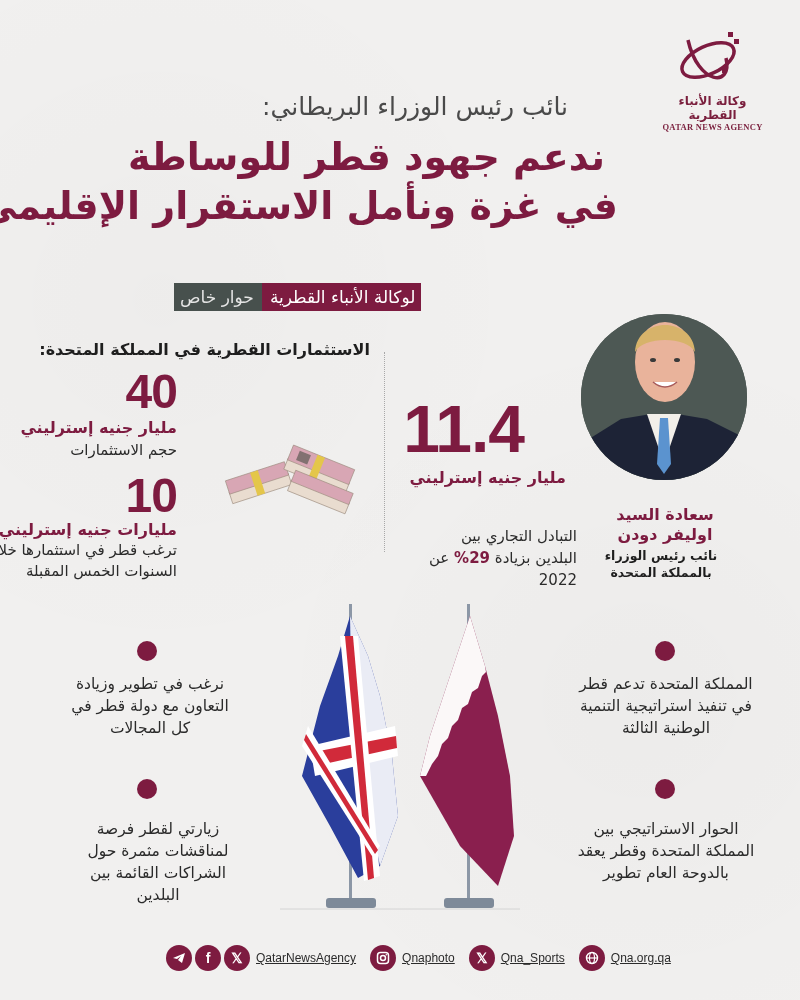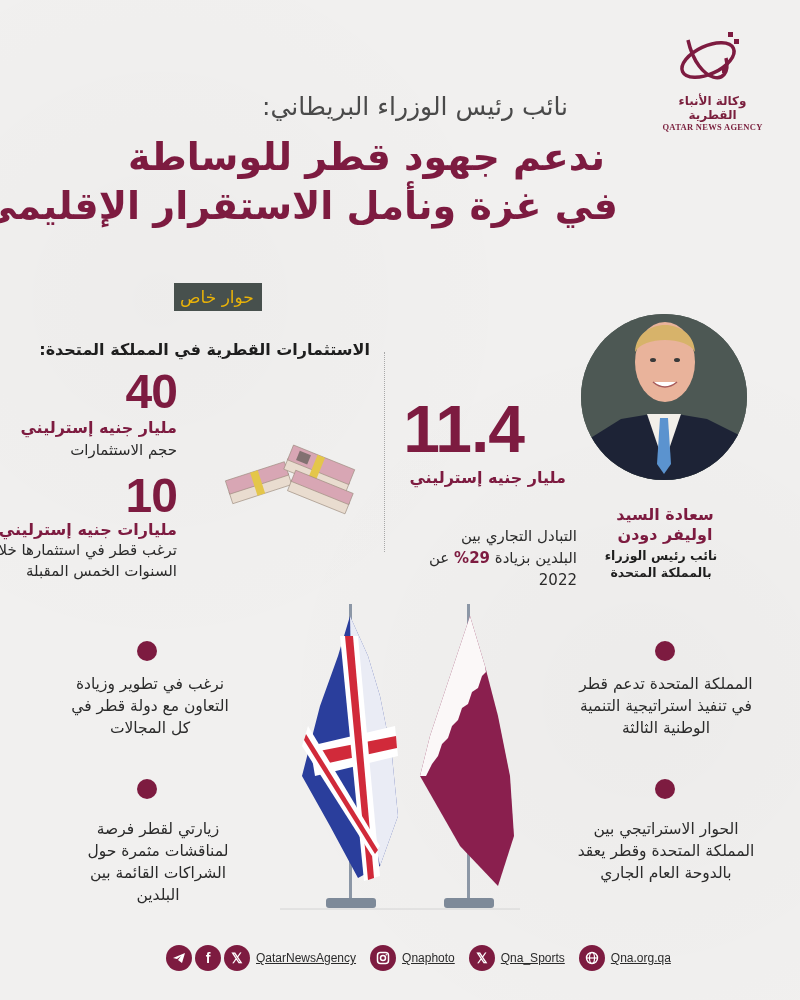--- a/index.html
+++ b/index.html
@@ -21,21 +21,21 @@
   #logo .ar { font-size: 12px; color: #7a1f3d; font-weight: bold; margin-top: 2px; direction: rtl; }
   #logo .en { font-size: 8.5px; color: #7a1f3d; font-weight: bold; letter-spacing: 0.3px; font-family: Liberation Serif, serif; }
 
   
   #kicker { right: 232px; top: 92px; font-size: 25px; color: #4a4a4a; direction: rtl; white-space: nowrap; }
   #title1 { right: 195px; top: 135px; font-size: 38px; font-weight: bold; color: #7d1b40; direction: rtl; white-space: nowrap; }
   #title2 { right: 182px; top: 184px; font-size: 38px; font-weight: bold; color: #7d1b40; direction: rtl; white-space: nowrap; }
 
   
   #tag { left: 174px; top: 283px; height: 28px; display: flex; flex-direction: row-reverse; font-size: 17px; direction: rtl; }
-  #tag .grey { background: #47504d; color: #eab308; padding: 2px 8px 0 6px; line-height: 25px; }
+  #tag .grey { background: #47504d; color: #e5e5e5; padding: 2px 8px 0 6px; line-height: 25px; }
   #tag .red { background: #7d1b40; color: #fff; padding: 2px 6px 0 8px; line-height: 25px; }
 
   
   #inv-head { right: 430px; top: 340px; font-size: 16px; font-weight: bold; color: #1e1e1e; direction: rtl; white-space: nowrap; }
 
   .bignum { font-family: "Liberation Sans", sans-serif; font-weight: bold; color: #7d1b40; letter-spacing: -1px; }
   .unit { font-size: 16px; font-weight: bold; color: #7d1b40; direction: rtl; white-space: nowrap; }
   .desc { font-size: 15px; color: #2b2b2b; direction: rtl; line-height: 21px; }
 
   #n40 { right: 623px; top: 368px; font-size: 48px; line-height: 48px; }
@@ -98,20 +98,21 @@
   <div class="ar">وكالة الأنباء القطرية</div>
   <div class="en">QATAR NEWS AGENCY</div>
 </div>
 
 <div id="kicker" class="abs">نائب رئيس الوزراء البريطاني:</div>
 <div id="title1" class="abs">ندعم جهود قطر للوساطة</div>
 <div id="title2" class="abs">في غزة ونأمل الاستقرار الإقليمي</div>
 
 <div id="tag" class="abs">
   <span class="grey">حوار خاص</span>
+  <span class="red">لوكالة الأنباء القطرية</span>
 </div>
 
 <div id="inv-head" class="abs">الاستثمارات القطرية في المملكة المتحدة:</div>
 
 <div id="n40" class="abs bignum">40</div>
 <div id="u40" class="abs unit">مليار جنيه إسترليني</div>
 <div id="d40" class="abs desc">حجم الاستثمارات</div>
 
 <div id="n10" class="abs bignum">10</div>
 <div id="u10" class="abs unit">مليارات جنيه إسترليني</div>
@@ -169,21 +170,21 @@
   <div>بالمملكة المتحدة</div>
 </div>
 
 <div id="dot1" class="abs dot"></div>
 <div id="b1" class="abs btext">نرغب في تطوير وزيادة التعاون مع دولة قطر في كل المجالات</div>
 <div id="dot2" class="abs dot"></div>
 <div id="b2" class="abs btext">زيارتي لقطر فرصة لمناقشات مثمرة حول الشراكات القائمة بين البلدين</div>
 <div id="dot3" class="abs dot"></div>
 <div id="b3" class="abs btext">المملكة المتحدة تدعم قطر في تنفيذ استراتيجية التنمية الوطنية الثالثة</div>
 <div id="dot4" class="abs dot"></div>
-<div id="b4" class="abs btext">الحوار الاستراتيجي بين المملكة المتحدة وقطر يعقد بالدوحة العام الجاري</div>
+<div id="b4" class="abs btext">الحوار الاستراتيجي بين المملكة المتحدة وقطر يعقد بالدوحة العام تطوير</div>
 
 <div id="flags" class="abs">
   <svg width="240" height="325" viewBox="0 0 240 325">
 
     <rect x="69" y="8" width="3" height="300" fill="#8c97a6"></rect>
     <rect x="187" y="8" width="3" height="300" fill="#8c97a6"></rect>
     <rect x="46" y="302" width="50" height="10" rx="3" fill="#7e8a99"></rect>
     <rect x="164" y="302" width="50" height="10" rx="3" fill="#7e8a99"></rect>
 
     <g>

